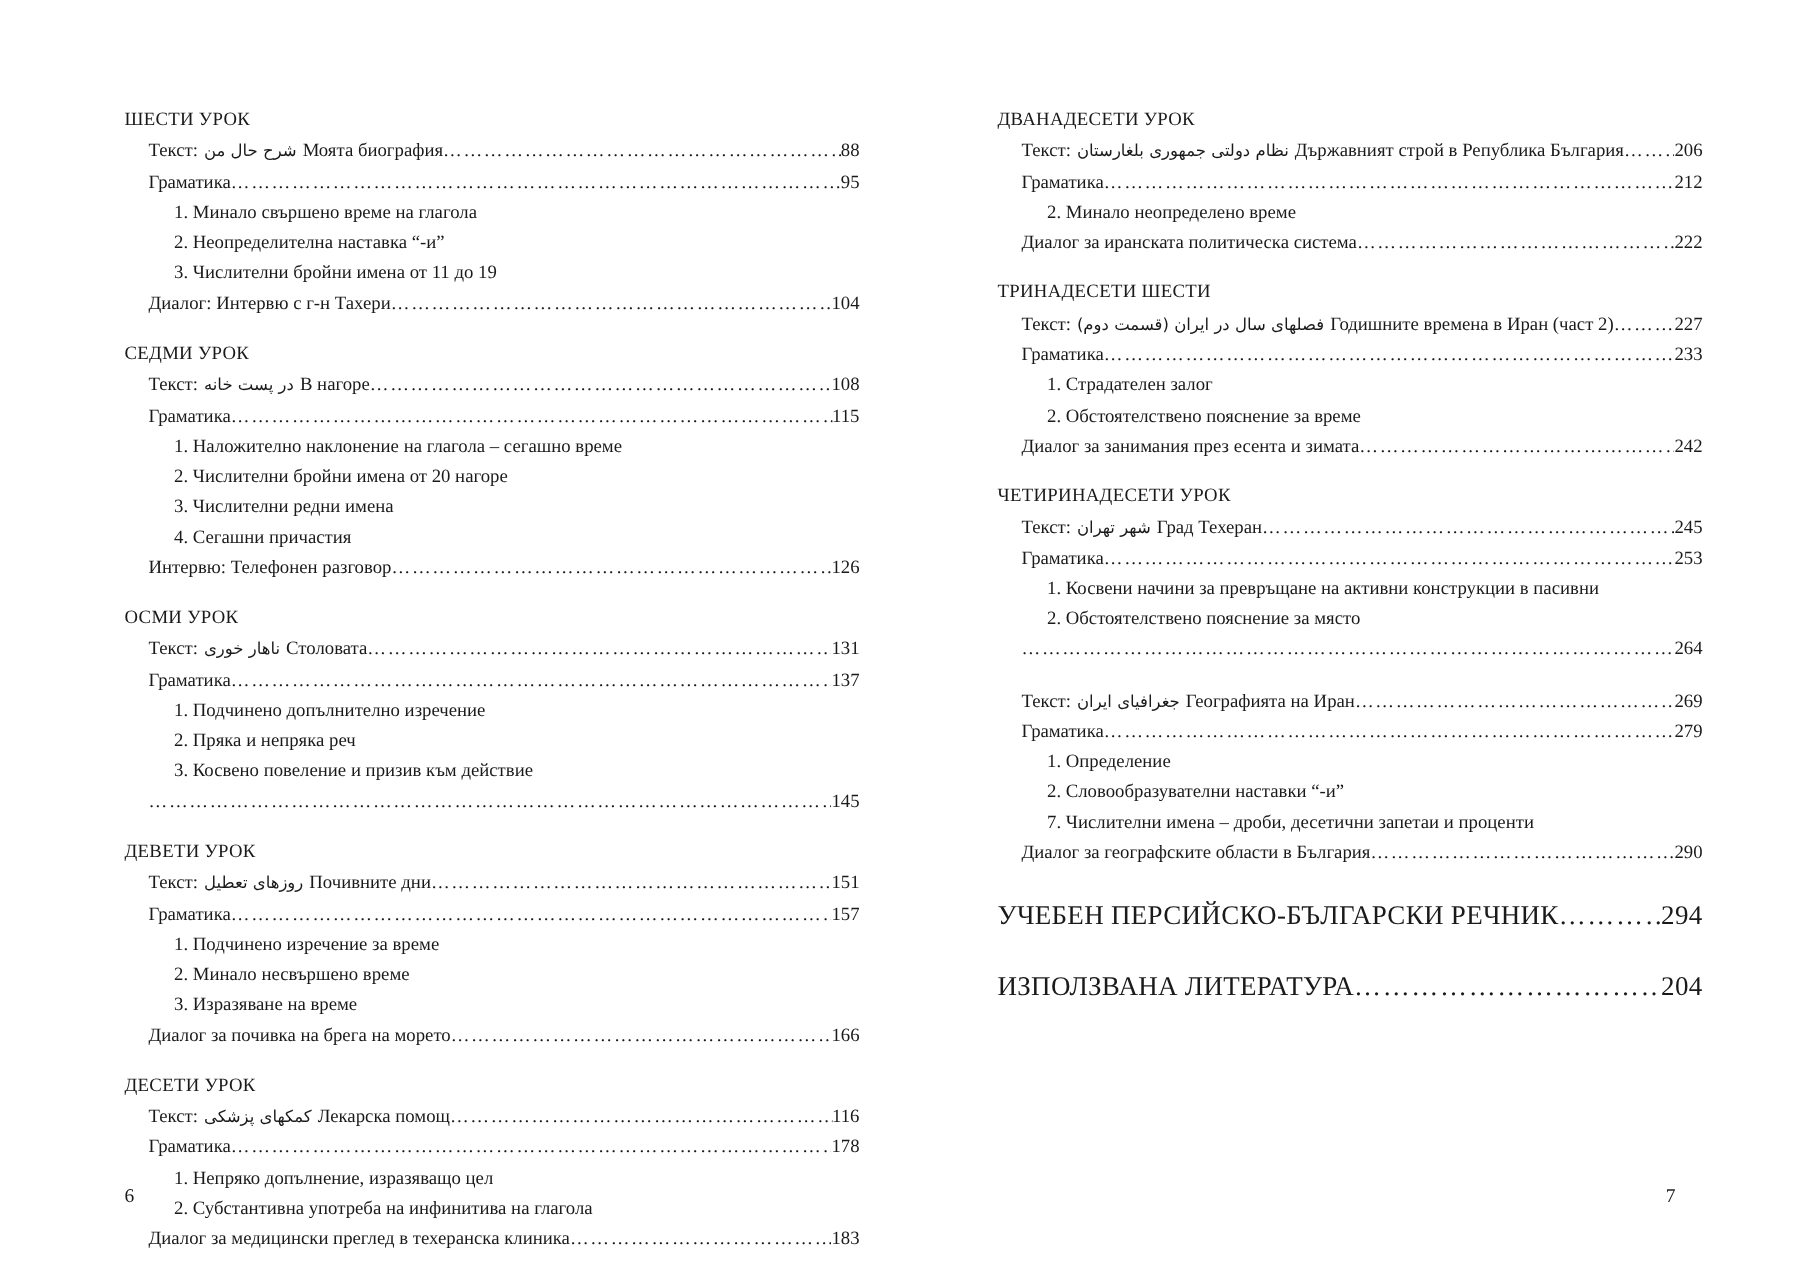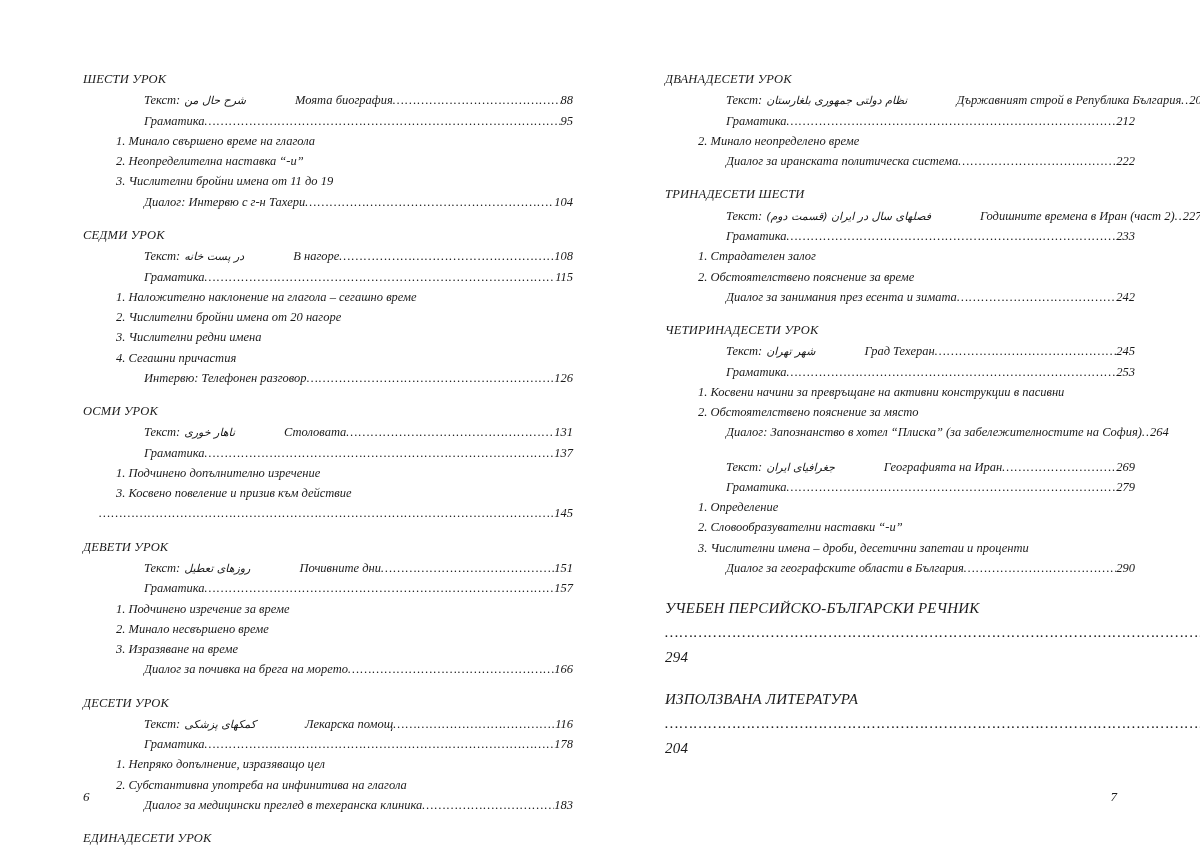--- a/index.html
+++ b/index.html
@@ -8,21 +8,20 @@
     background: #ffffff;
   }
   .page {
     position: relative;
     width: 1200px;
     height: 853px;
     background: #ffffff;
     font-family: "Liberation Serif", "DejaVu Serif", serif;
     color: #1a1a1a;
     overflow: hidden;
-    font-style: italic;
   }
   .columns {
     position: absolute;
     top: 70px;
     left: 0;
     right: 0;
     display: flex;
     gap: 92px;
     padding: 0 75px 0 83px;
     box-sizing: border-box;
@@ -49,21 +48,20 @@
   .entry {
     display: flex;
     align-items: baseline;
     font-size: 12.5px;
     line-height: 1.62;
     padding-left: 16px;
     white-space: nowrap;
   }
   .entry .label {
     flex: 0 0 auto;
-    margin-left: 45px;
   }
   .entry .persian {
     font-family: "DejaVu Sans", sans-serif;
     font-size: 11px;
     direction: rtl;
     unicode-bidi: isolate;
     padding: 0 4px;
     flex: 0 0 auto;
   }
   .entry .dots {
@@ -81,26 +79,25 @@
   }
   .sub-item {
     font-size: 12.5px;
     line-height: 1.62;
     padding-left: 33px;
     white-space: nowrap;
   }
   .major-entry {
     display: flex;
     align-items: baseline;
-    font-size: 15px;
+    font-size: 18px;
     line-height: 1.62;
     letter-spacing: 0.2px;
     white-space: nowrap;
     margin-top: 18px;
-    flex-direction: column;
   }
   .major-entry .dots {
     flex: 1 1 auto;
     overflow: hidden;
     white-space: nowrap;
     letter-spacing: 1.1px;
     min-width: 8px;
   }
 
   
@@ -176,20 +173,21 @@
             <span class="label">Столовата</span>
             <span class="dots">…………………………………………………………………………………………………………………………………………………………………………………………………………</span>
             <span class="pagenum">131</span>
           </div>
           <div class="entry">
             <span class="label">Граматика</span>
             <span class="dots">…………………………………………………………………………………………………………………………………………………………………………………………………………</span>
             <span class="pagenum">137</span>
           </div>
           <div class="sub-item">1. Подчинено допълнително изречение</div>
+          <div class="sub-item">2. Пряка и непряка реч</div>
           <div class="sub-item">3. Косвено повеление и призив към действие</div>
           <div class="entry">
             <span class="dots">…………………………………………………………………………………………………………………………………………………………………………………………………………</span>
             <span class="pagenum">145</span>
           </div>
         </div>
         <div class="lesson-block">
           <div class="lesson-title">ДЕВЕТИ УРОК</div>
           <div class="entry">
             <span class="label">Текст:</span>
@@ -293,41 +291,40 @@
             <span class="pagenum">245</span>
           </div>
           <div class="entry">
             <span class="label">Граматика</span>
             <span class="dots">…………………………………………………………………………………………………………………………………………………………………………………………………………</span>
             <span class="pagenum">253</span>
           </div>
           <div class="sub-item">1. Косвени начини за превръщане на активни конструкции в пасивни</div>
           <div class="sub-item">2. Обстоятелствено пояснение за място</div>
           <div class="entry">
-            <span class="label">Диалог: Запознанство в хотел “Плиска” (за забележителностите на София)</span>
             <span class="dots">…………………………………………………………………………………………………………………………………………………………………………………………………………</span>
             <span class="pagenum">264</span>
           </div>
         </div>
         <div class="lesson-block">
           <div class="entry">
             <span class="label">Текст:</span>
             <span class="persian">جغرافیای ایران</span>
             <span class="label">Географията на Иран</span>
             <span class="dots">…………………………………………………………………………………………………………………………………………………………………………………………………………</span>
             <span class="pagenum">269</span>
           </div>
           <div class="entry">
             <span class="label">Граматика</span>
             <span class="dots">…………………………………………………………………………………………………………………………………………………………………………………………………………</span>
             <span class="pagenum">279</span>
           </div>
           <div class="sub-item">1. Определение</div>
           <div class="sub-item">2. Словообразувателни наставки “-и”</div>
-          <div class="sub-item">3. Числителни имена – дроби, десетични запетаи и проценти</div>
+          <div class="sub-item">7. Числителни имена – дроби, десетични запетаи и проценти</div>
           <div class="entry">
             <span class="label">Диалог за географските области в България</span>
             <span class="dots">…………………………………………………………………………………………………………………………………………………………………………………………………………</span>
             <span class="pagenum">290</span>
           </div>
         </div>
         <div class="major-entry">
           <span class="label">УЧЕБЕН ПЕРСИЙСКО-БЪЛГАРСКИ РЕЧНИК</span>
           <span class="dots">…………………………………………………………………………………………………………………………………………………………………………………………………………</span>
           <span class="pagenum">294</span>

